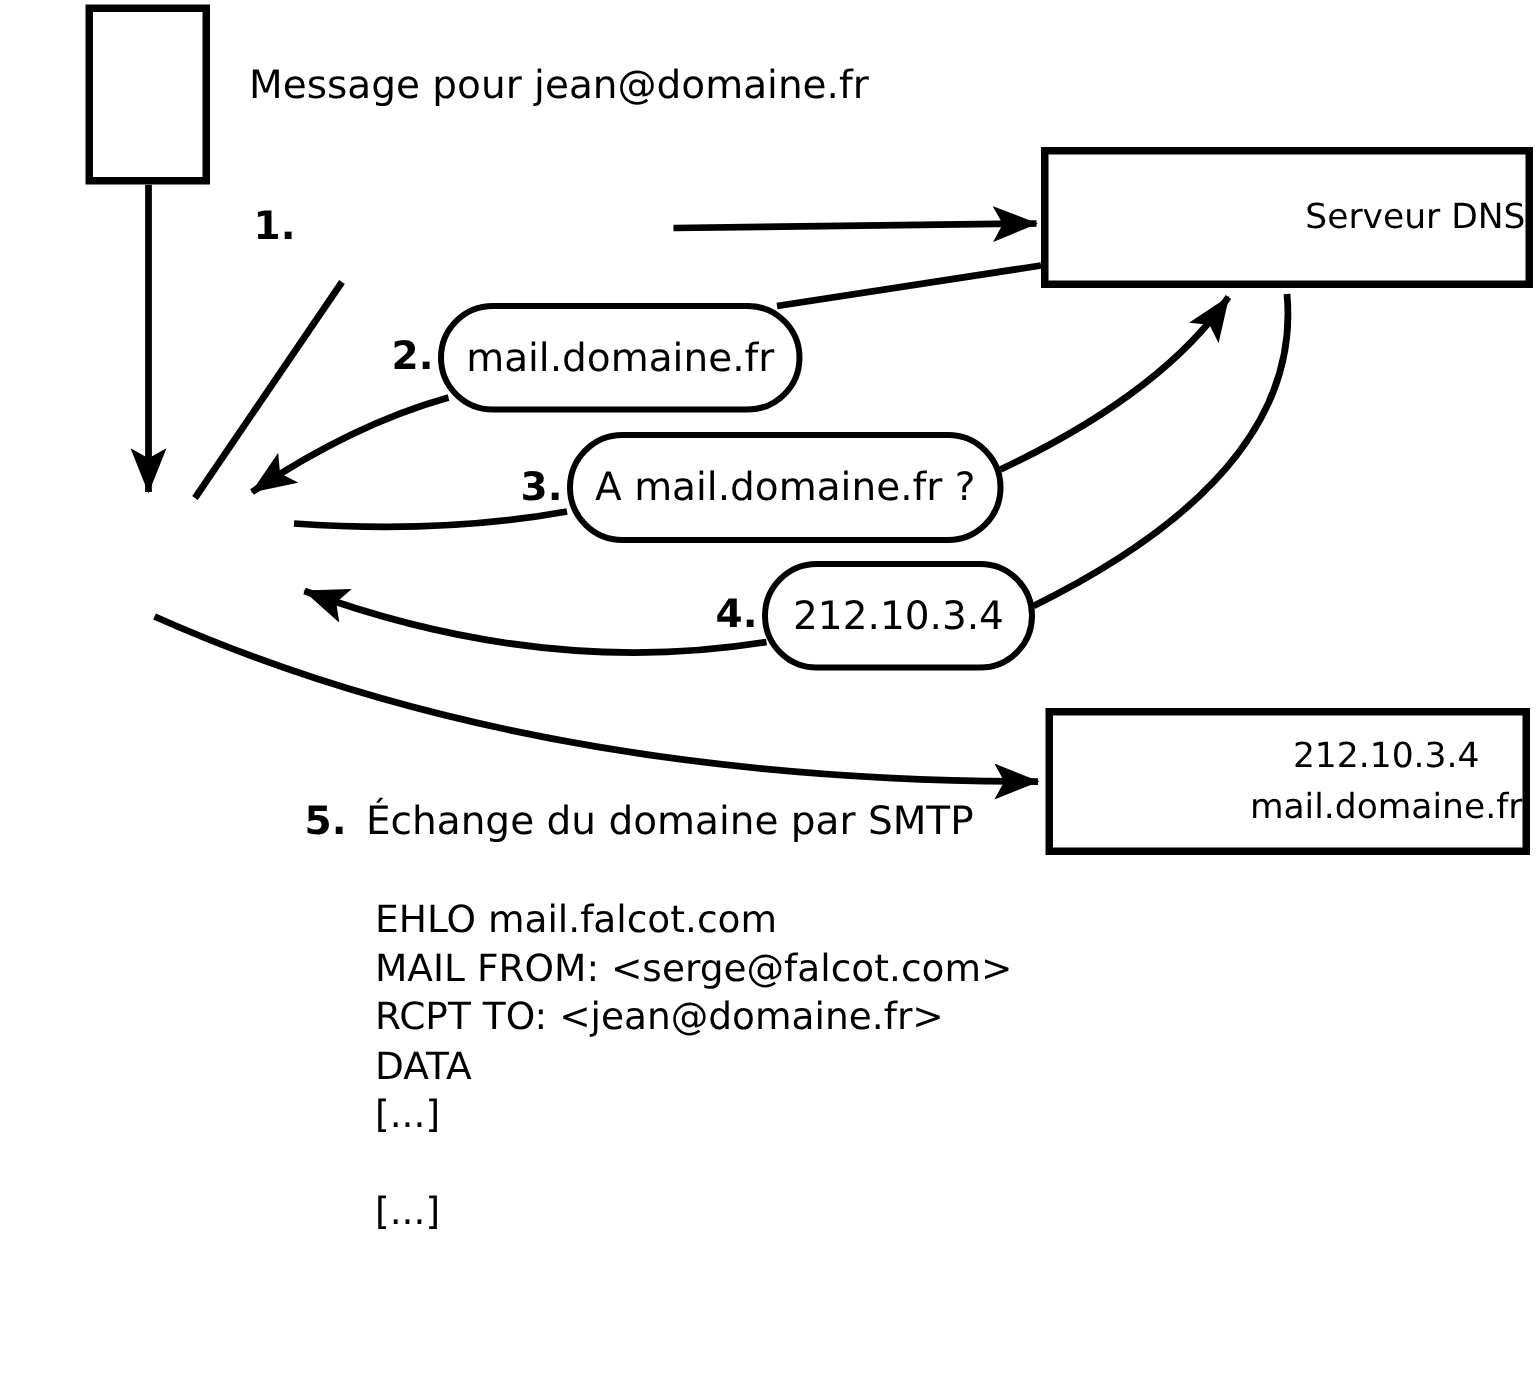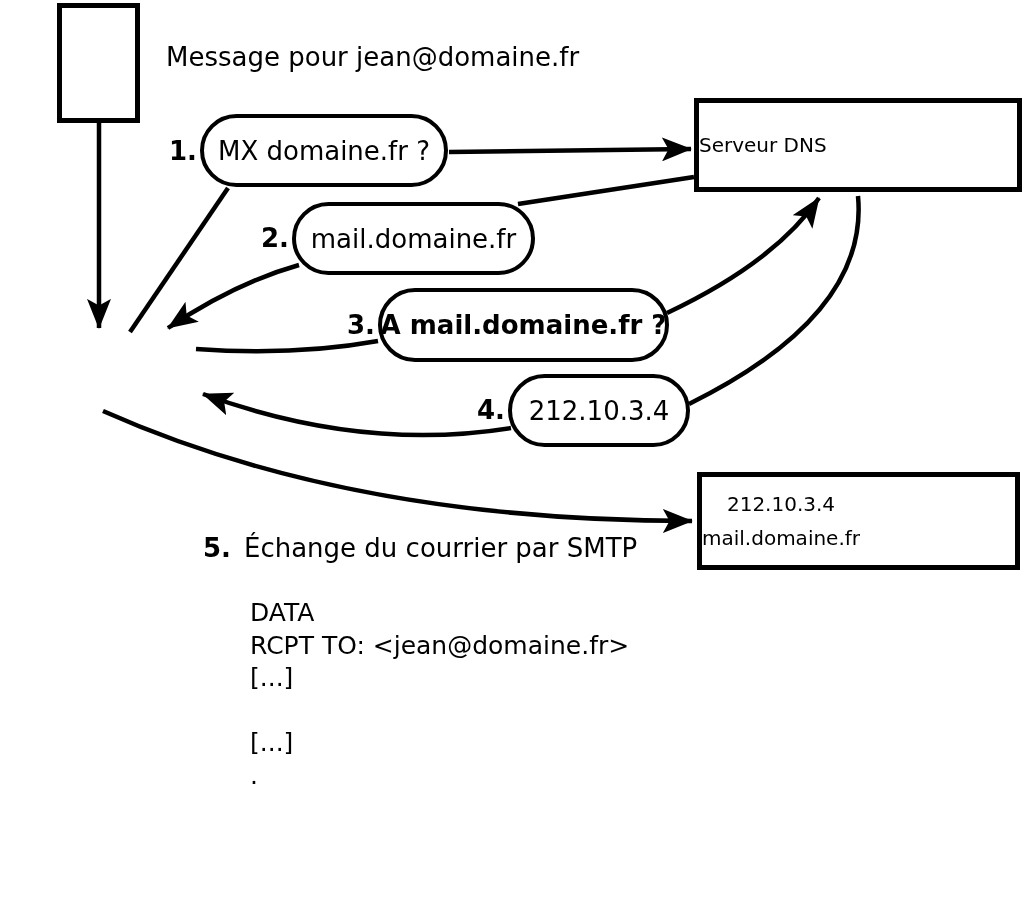--- a/index.html
+++ b/index.html
@@ -20,23 +20,23 @@
     height: 919px;
     color: var(--stroke, #000000);
     pointer-events: none;
   }
   .node {
     position: absolute;
     background: var(--background, #ffffff);
     border: 5px solid var(--stroke, #000000);
     display: flex;
     align-items: center;
-    justify-content: flex-start;
+    justify-content: flex-end;
     text-align: center;
-    font-size: 20px;
+    font-size: 23px;
     line-height: 34px;
   }
   .bubble {
     position: absolute;
     background: var(--background, #ffffff);
     border: 4px solid var(--stroke, #000000);
     border-radius: 37px;
     display: flex;
     align-items: center;
     justify-content: center;
@@ -104,58 +104,57 @@
       <path d="M511,428 Q362,452 203,394" marker-end="url(#arrowhead)"></path>
       <path d="M103,411 Q350,521 692,521" marker-end="url(#arrowhead)"></path>
     </g>
   </svg>
 
   <div class="node" style="left:57px; top:3px; width:83px; height:120px;"></div>
 
   <div class="free-label" style="left:166px; top:57px;">Message pour jean@domaine.fr</div>
 
   <div class="step-num" style="left:197px; top:151px;">1.</div>
-  <div class="bubble" style="left:200px; top:114px; width:248px; height:73px;">
-    <span>MX domaine.fr ?</span>
-  </div>
 
   <div class="node" style="left:694px; top:98px; width:328px; height:94px;">
     <span>Serveur DNS</span>
   </div>
 
   <div class="step-num" style="left:289px; top:238px;">2.</div>
   <div class="bubble" style="left:292px; top:202px; width:243px; height:73px;">
     <span>mail.domaine.fr</span>
   </div>
 
   <div class="step-num" style="left:375px; top:325px;">3.</div>
-  <div class="bubble" style="left:378px; top:288px; width:291px; height:74px;font-weight:bold;">
+  <div class="bubble" style="left:378px; top:288px; width:291px; height:74px;">
     <span>A mail.domaine.fr ?</span>
   </div>
 
   <div class="step-num" style="left:505px; top:410px;">4.</div>
   <div class="bubble" style="left:508px; top:374px; width:182px; height:73px;">
     <span>212.10.3.4</span>
   </div>
 
 
   <div class="node" style="left:697px; top:472px; width:323px; height:98px;">
     <div class="dest-lines">
       <span>212.10.3.4</span>
       <span>mail.domaine.fr</span>
     </div>
   </div>
 
   <div class="step5-row">
     <span class="num">5.</span>
-    <span>Échange du courrier par SMTP</span>
+    <span>Échange du domaine par SMTP</span>
   </div>
 
   <div class="smtp-block">
+    <div class="smtp-line">EHLO mail.falcot.com</div>
+    <div class="smtp-line">MAIL FROM: &lt;serge@falcot.com&gt;</div>
+    <div class="smtp-line">RCPT TO: &lt;jean@domaine.fr&gt;</div>
     <div class="smtp-line">DATA</div>
-    <div class="smtp-line">RCPT TO: &lt;jean@domaine.fr&gt;</div>
     <div class="smtp-line">[...]</div>
     <div class="smtp-line"></div>
     <div class="smtp-line">[...]</div>
     <div class="smtp-line">.</div>
   </div>
 
 </div>
 
 </body></html>

